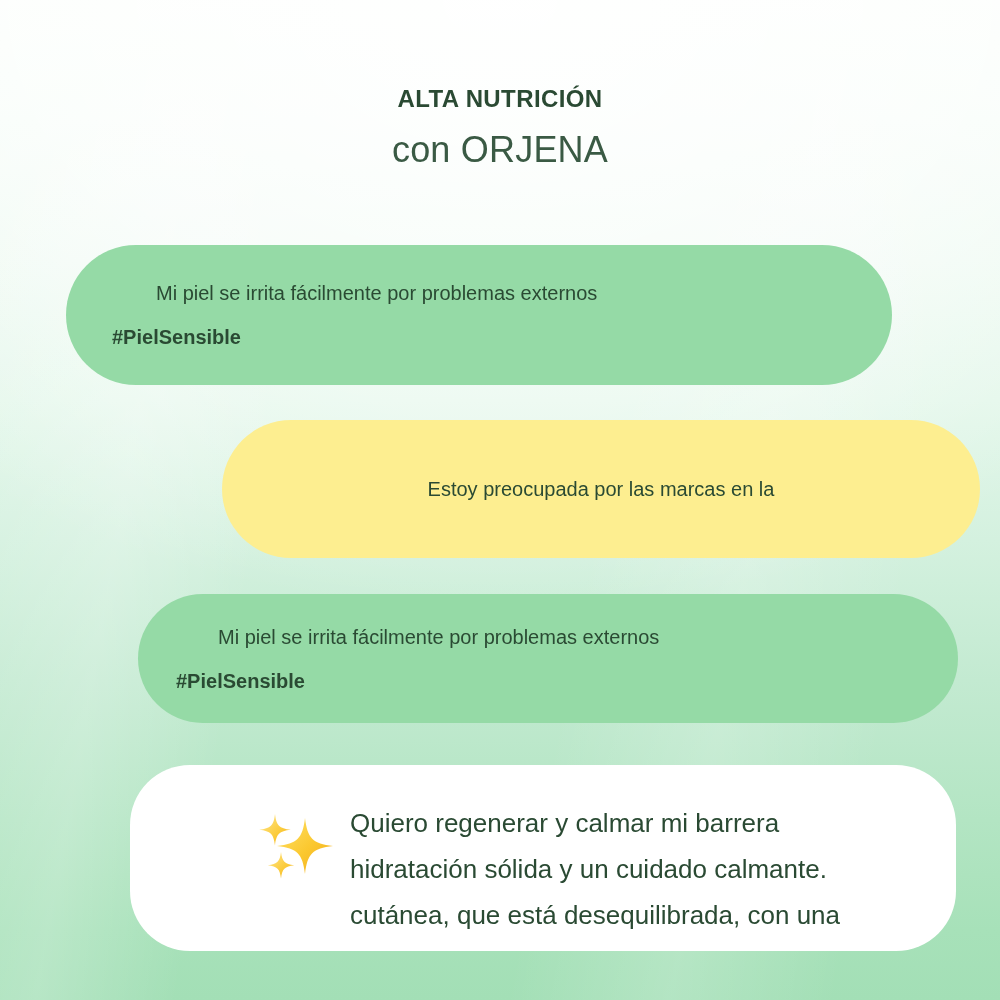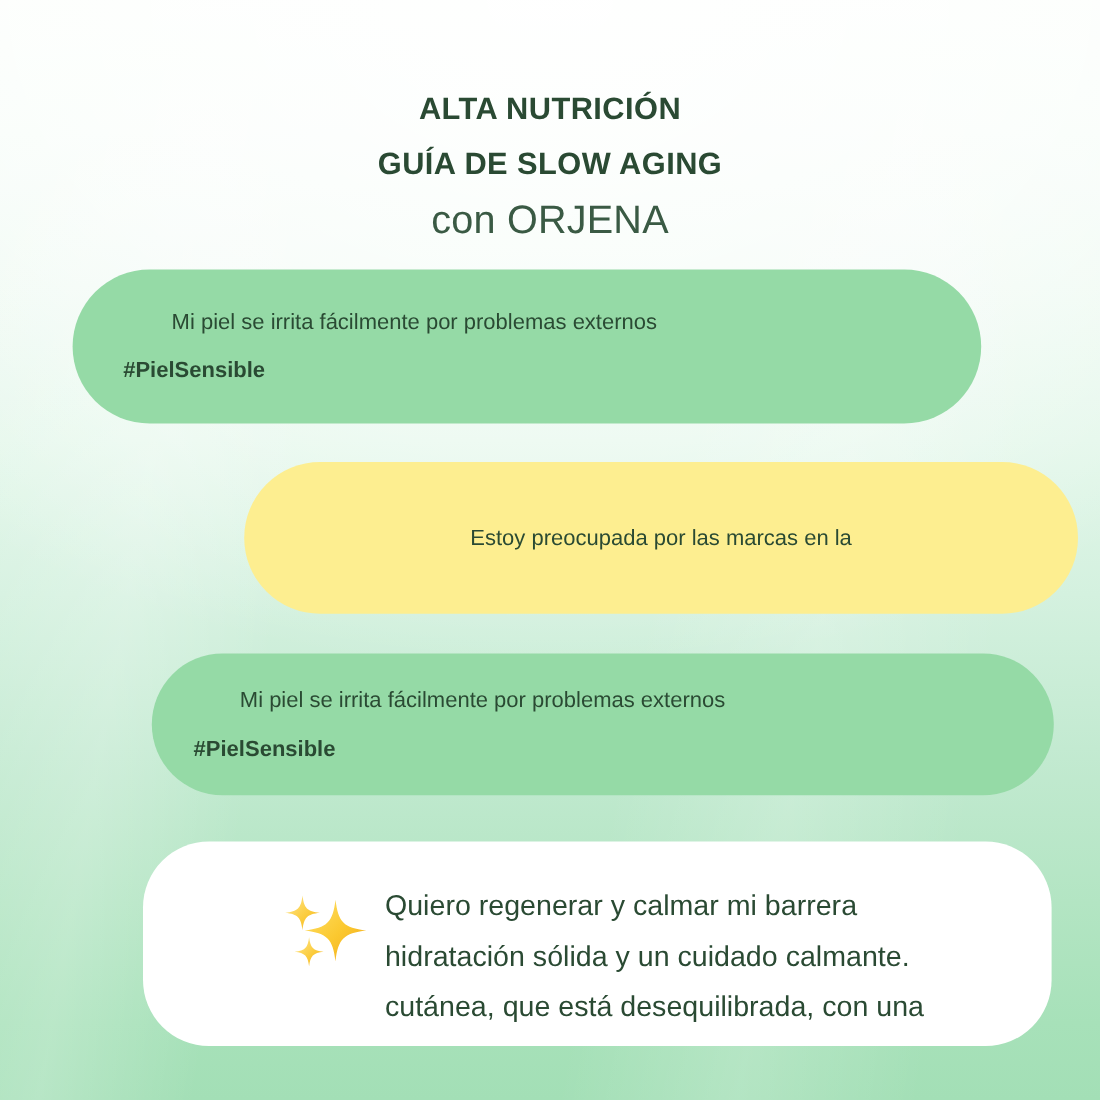--- a/index.html
+++ b/index.html
@@ -53,21 +53,21 @@
     position: absolute;
     left: 0;
     top: 74px;
     width: 1000px;
     text-align: center;
     z-index: 2;
   }
   .title-line {
     color: #2a4a33;
     font-weight: 700;
-    font-size: 28px;
+    font-size: 24px;
     letter-spacing: 0.4px;
     line-height: 50px;
     white-space: nowrap;
   }
   .subtitle {
     color: #3a5a44;
     font-weight: 400;
     font-size: 36px;
     line-height: 40px;
     margin-top: 6px;
@@ -166,21 +166,20 @@
     font-size: 26px;
   }
 </style>
 </head>
 <body>
 
 <div id="poster">
 
   <div class="header">
     <div class="title-line">ALTA NUTRICIÓN</div>
-    <div class="title-line">GUÍA DE SLOW AGING</div>
     <div class="subtitle">con ORJENA</div>
   </div>
 
   <div class="bubble" id="bubble-1">
     <div class="bubble-line first">Mi piel se irrita fácilmente por problemas externos</div>
     <div class="bubble-line bold">#PielSensible</div>
   </div>
 
   <div class="bubble" id="bubble-2">
     <div class="bubble-line">Estoy preocupada por las marcas en la</div>

